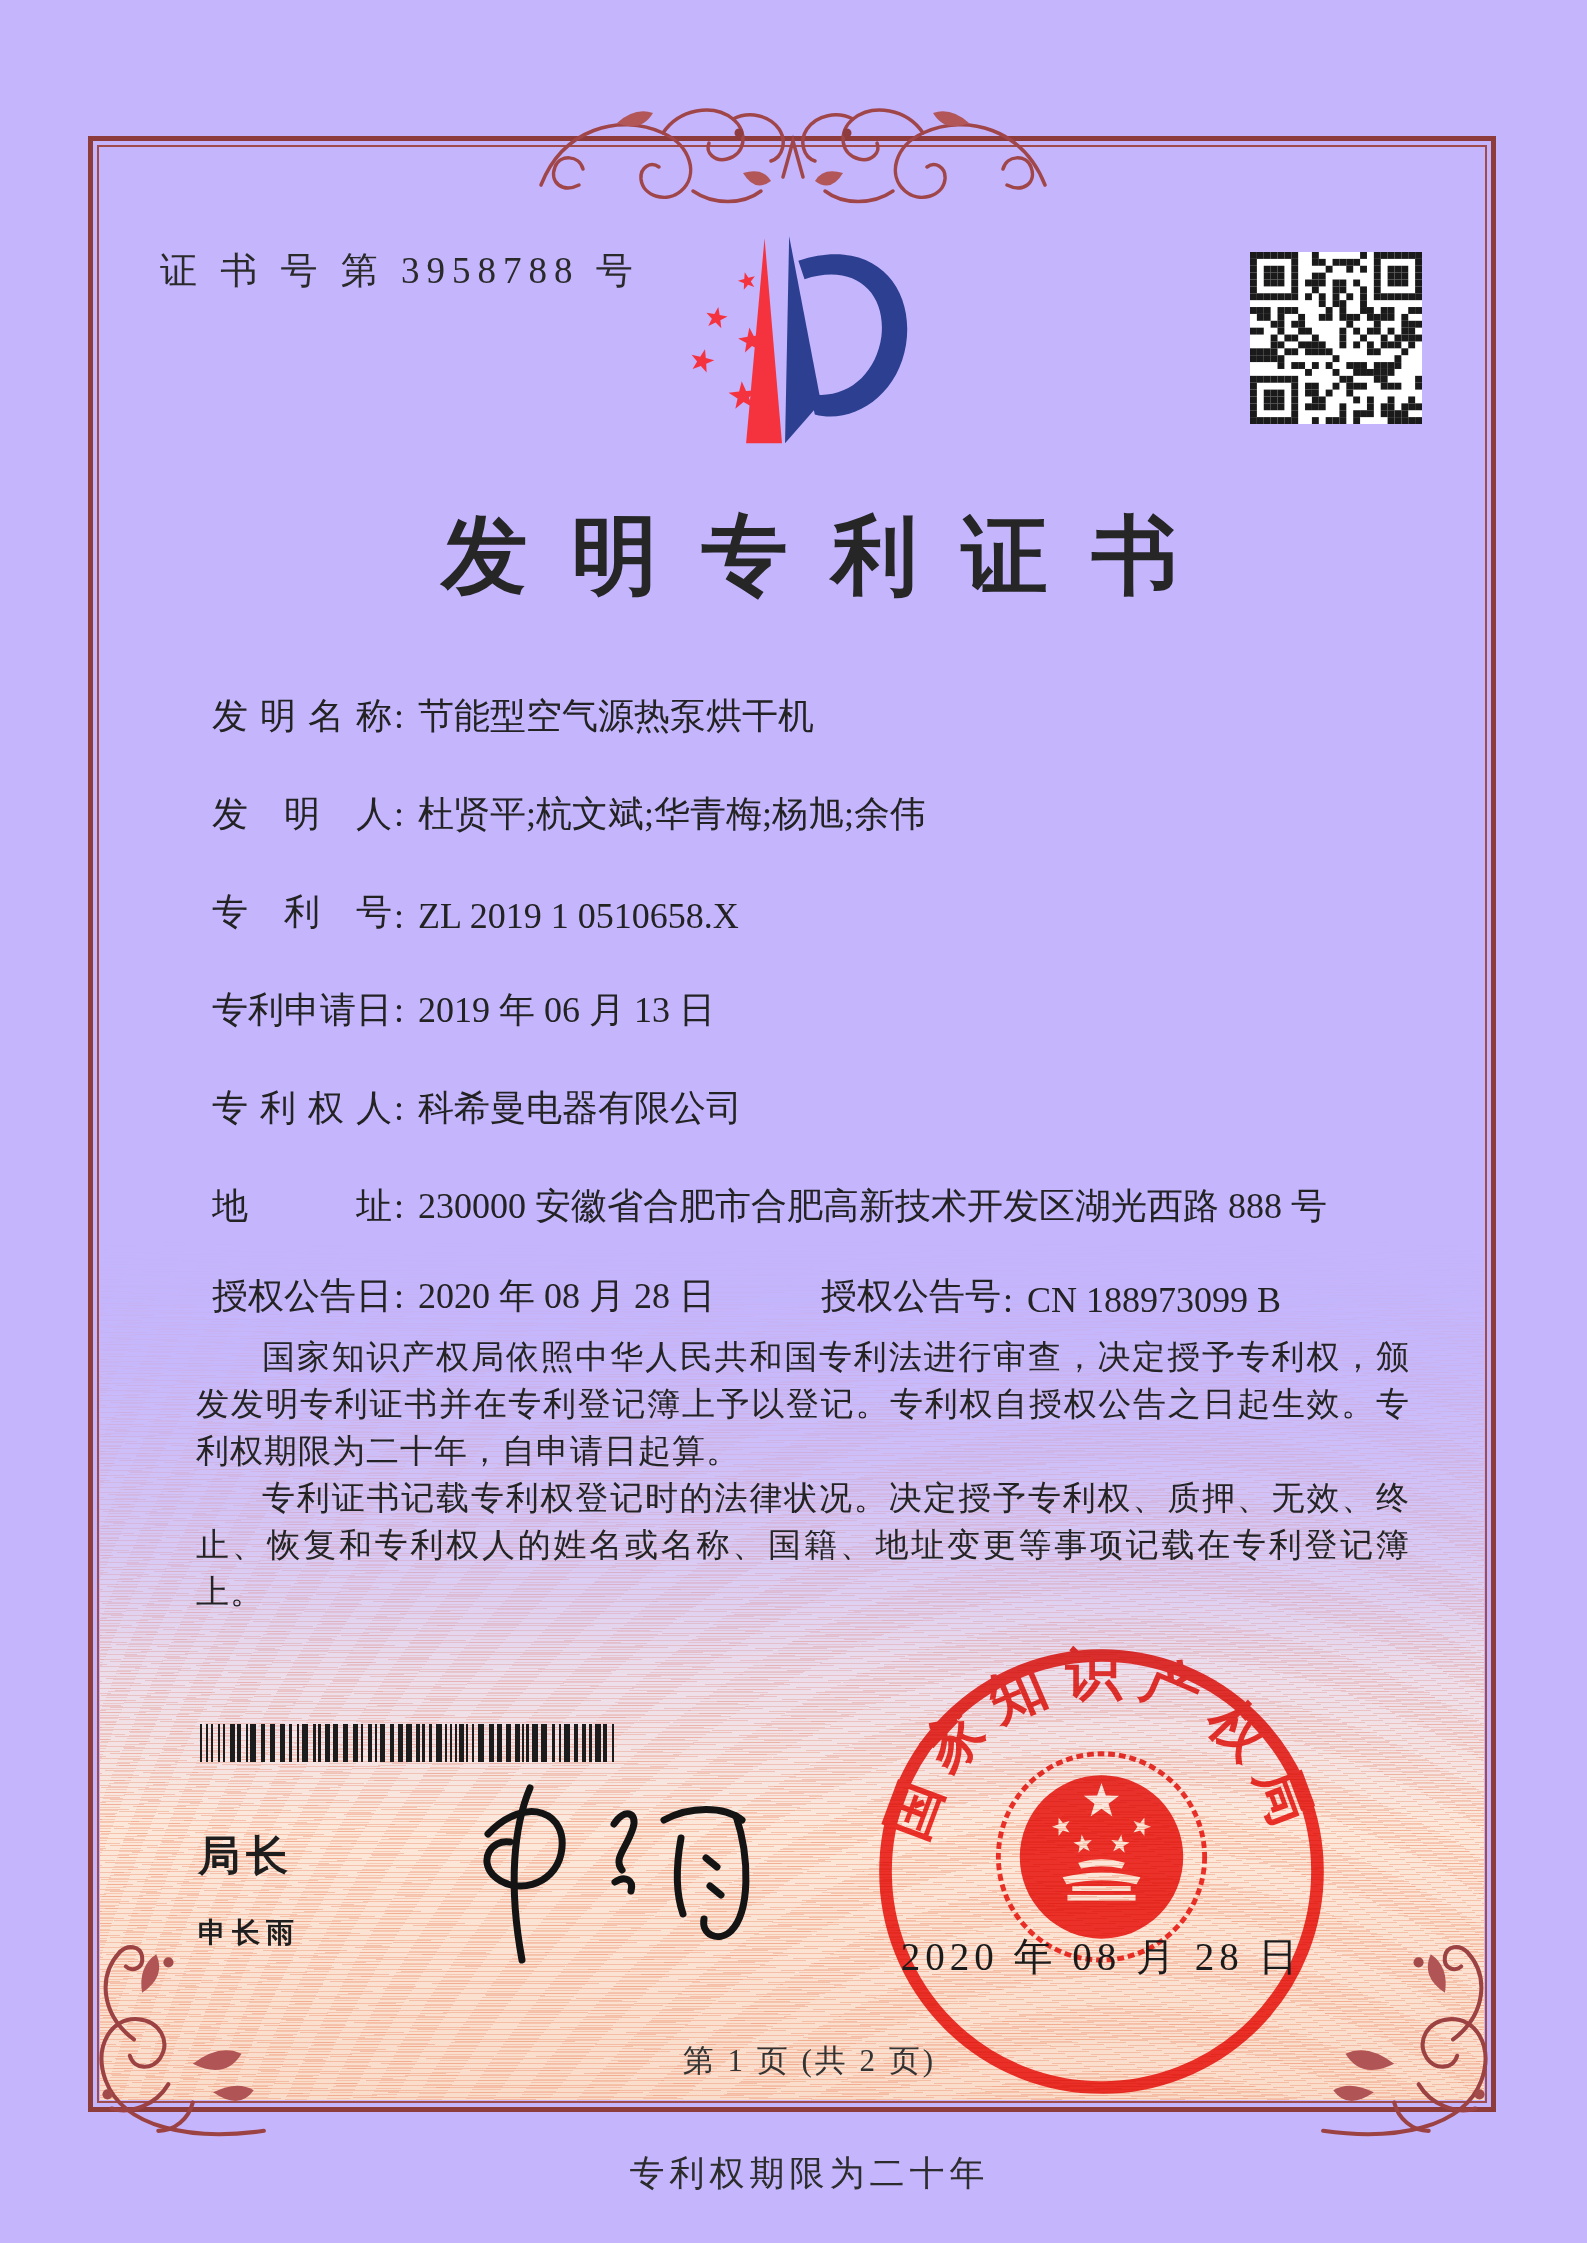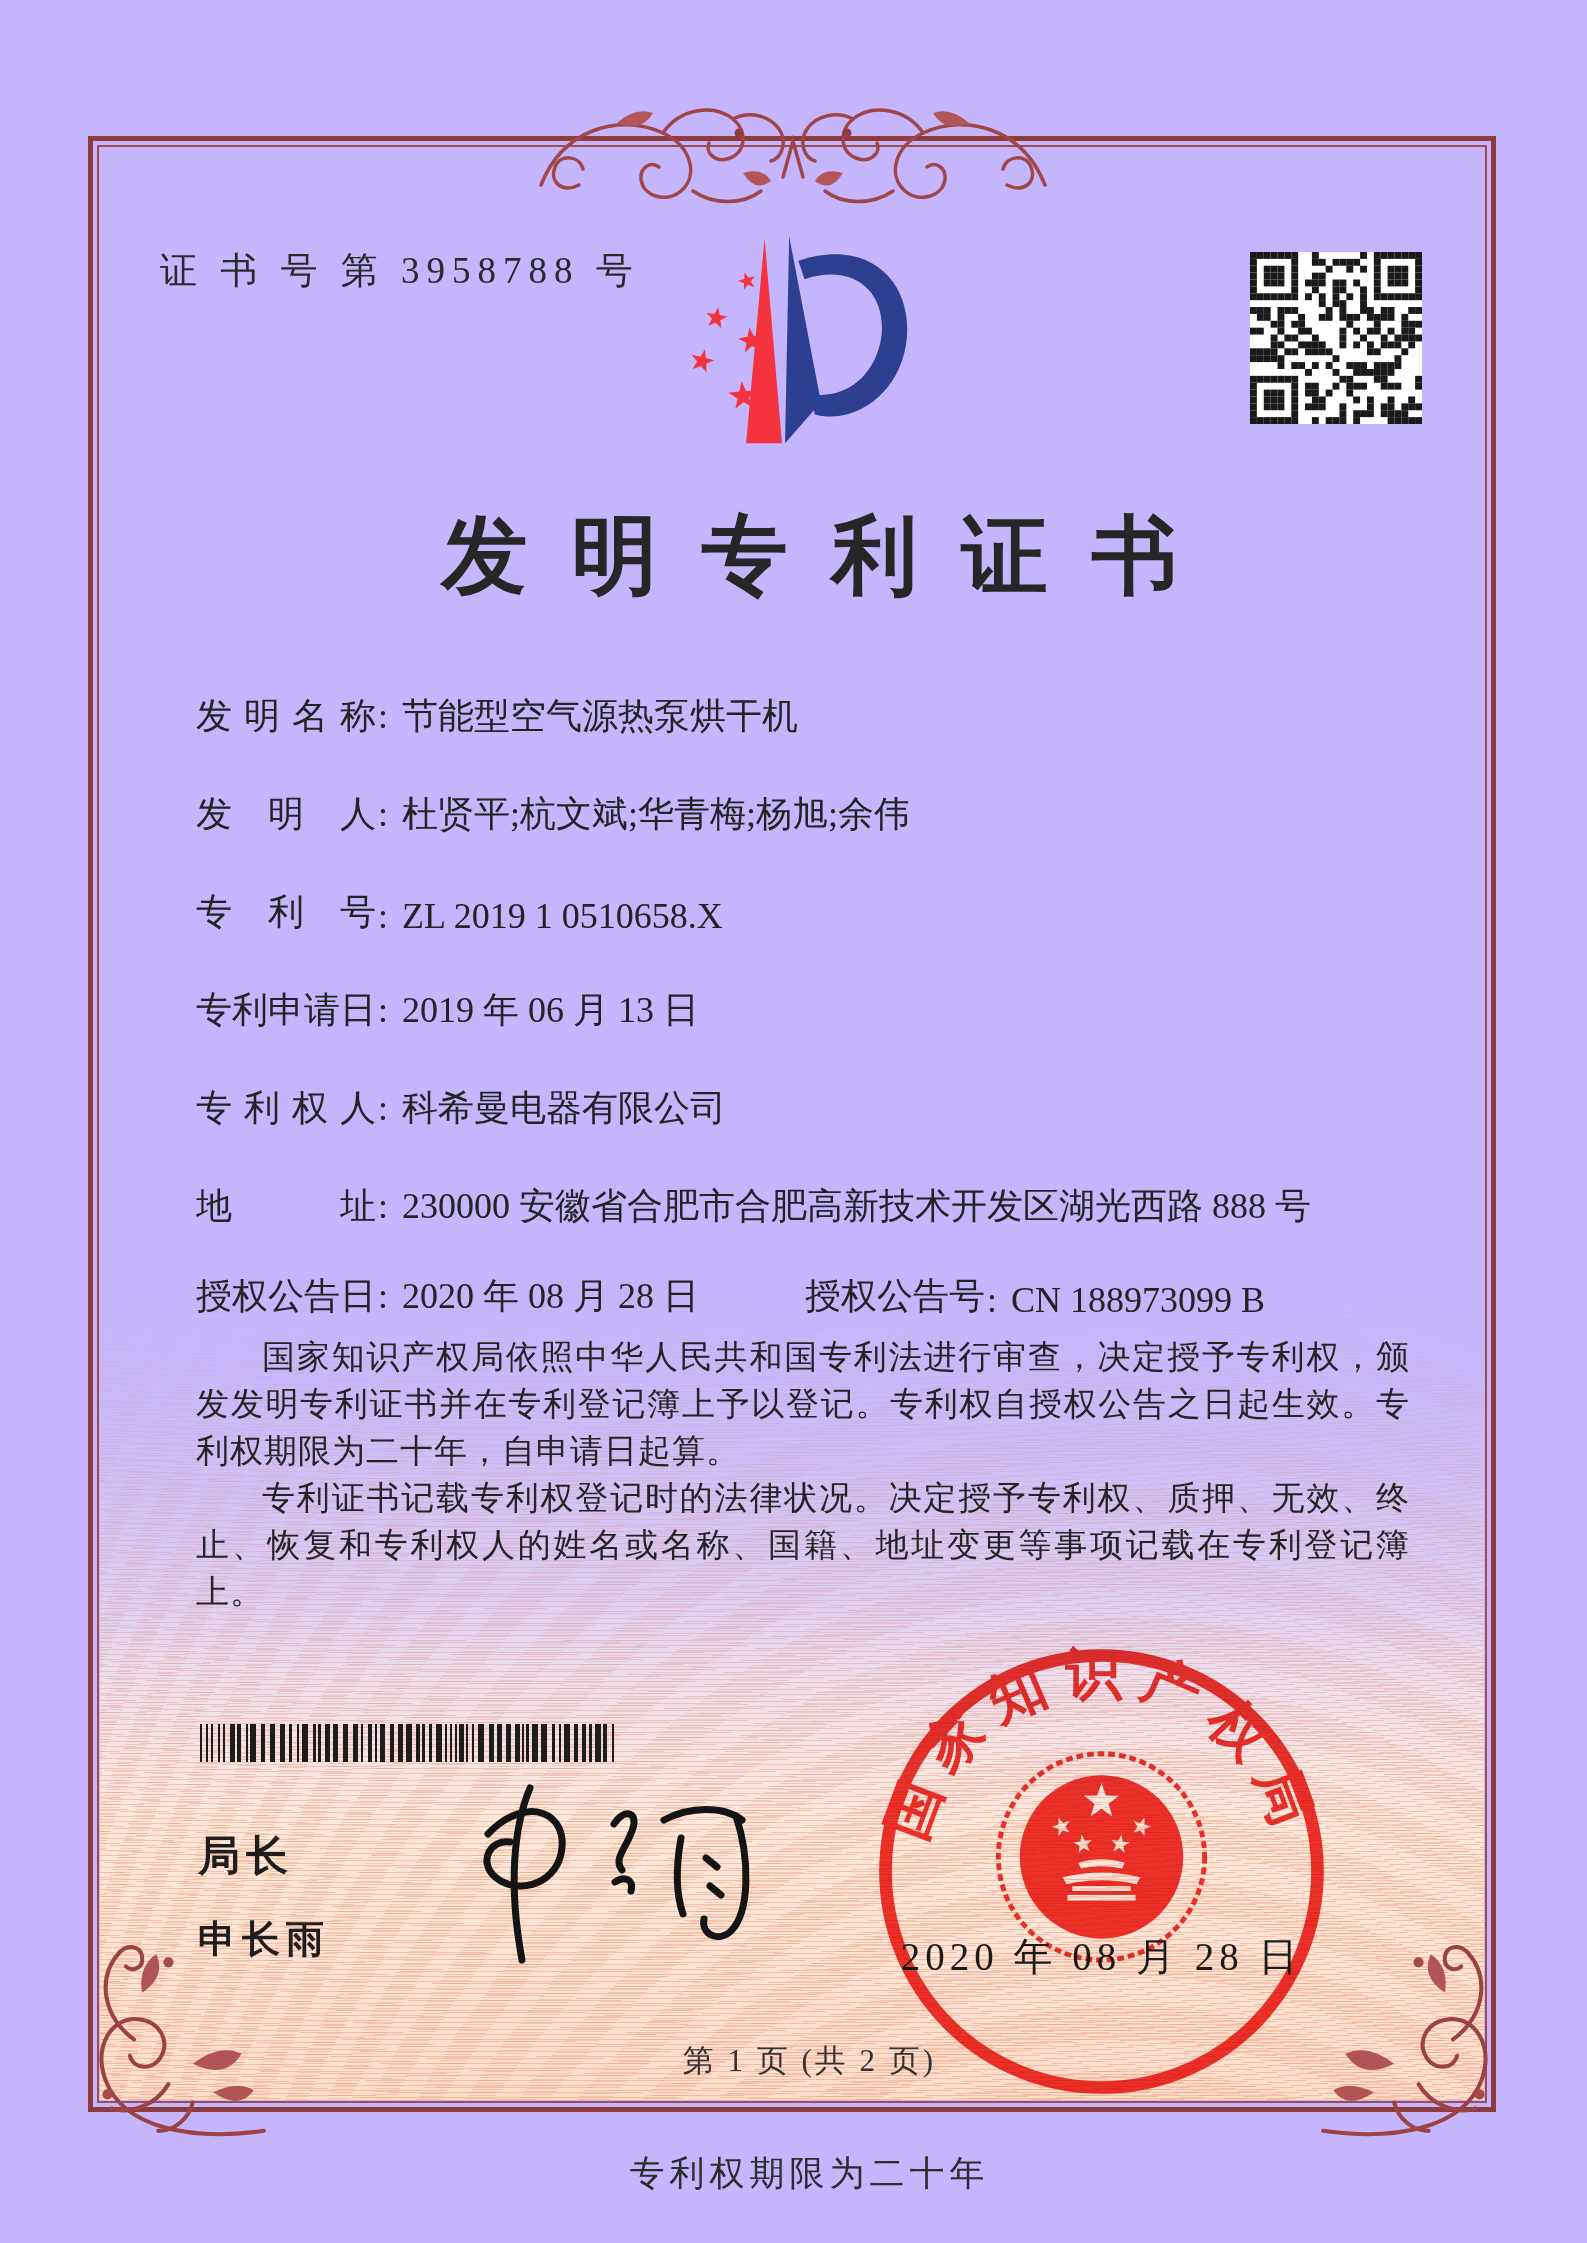--- a/index.html
+++ b/index.html
@@ -24,35 +24,35 @@
   .corner{position:absolute; width:205px; height:198px;}
   .corner.left{left:70px; top:1942px;}
   .corner.right{left:1312px; top:1942px; transform:scaleX(-1);}
   
   .cert-no{position:absolute; left:160px; top:246px; font-size:37px; letter-spacing:7px; color:#2a2a2a;}
   .logo{position:absolute; left:642px; top:230px; width:282px; height:246px;}
   .qr{position:absolute; left:1250px; top:252px; width:172px; height:172px;}
   .title{position:absolute; left:0; width:100%; text-align:center; top:498px; margin:0;
     font-size:86px; font-weight:700; letter-spacing:44px; text-indent:44px; color:#262626;}
   
-  .row{position:absolute; left:196px; font-size:36px; white-space:nowrap; color:#232323;}
+  .row{position:absolute; left:212px; font-size:36px; white-space:nowrap; color:#232323;}
   .lab{display:inline-block; width:180px; text-align:justify; text-align-last:justify; vertical-align:bottom;}
   .colon{margin:0 14px 0 2px;}
   .r0{top:692px;} .r1{top:790px;} .r2{top:888px;} .r3{top:986px;}
   .r4{top:1084px;} .r5{top:1182px;} .r6{top:1272px;}
   .pair2{position:absolute; left:609px; top:0; white-space:nowrap;}
   .grant-row{width:1210px;}
   
   .paras{position:absolute; left:196px; top:1334px; width:1214px;}
   .paras p{margin:0; font-size:33px; line-height:47px; text-indent:2em; letter-spacing:1px; color:#242424; text-align:justify;}
   
   .barcode{position:absolute; left:200px; top:1724px; width:420px; height:38px;}
   .signer-title{position:absolute; left:198px; top:1828px; font-size:42px; letter-spacing:6px; color:#1e1e1e;
     font-family:"Liberation Sans","DejaVu Sans",sans-serif; font-weight:600;}
-  .signer-name{position:absolute; left:198px; top:1914px; font-size:38px; letter-spacing:6px; color:#1e1e1e;
+  .signer-name{position:absolute; left:198px; top:1914px; font-size:28px; letter-spacing:6px; color:#1e1e1e;
     font-family:"Liberation Sans","DejaVu Sans",sans-serif; font-weight:600;}
   .signature{position:absolute; left:418px; top:1762px; width:380px; height:220px;}
   .seal{position:absolute; left:868px; top:1638px; width:467px; height:467px;}
   .seal svg{mix-blend-mode:multiply; opacity:.95;}
   .seal-date{position:absolute; left:0; right:0; top:292px; text-align:center;
     font-size:39px; letter-spacing:5px; color:#1b1b1b; white-space:nowrap;}
   .page-no{position:absolute; left:0; width:100%; text-align:center; top:2040px; font-size:31px; letter-spacing:3px; color:#333;}
   .back-note{position:absolute; left:0; width:100%; text-align:center; top:2150px; font-size:35px; letter-spacing:5px; color:#2c2c2c;}
 </style>
 </head>

